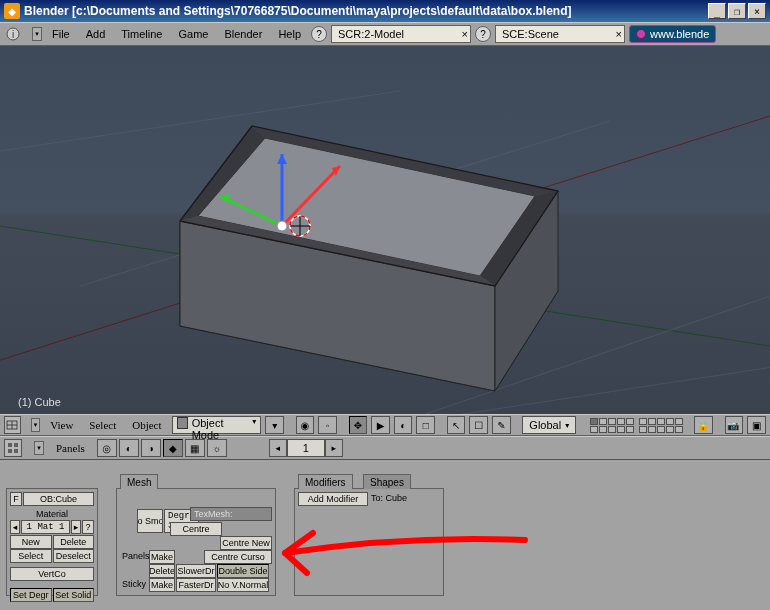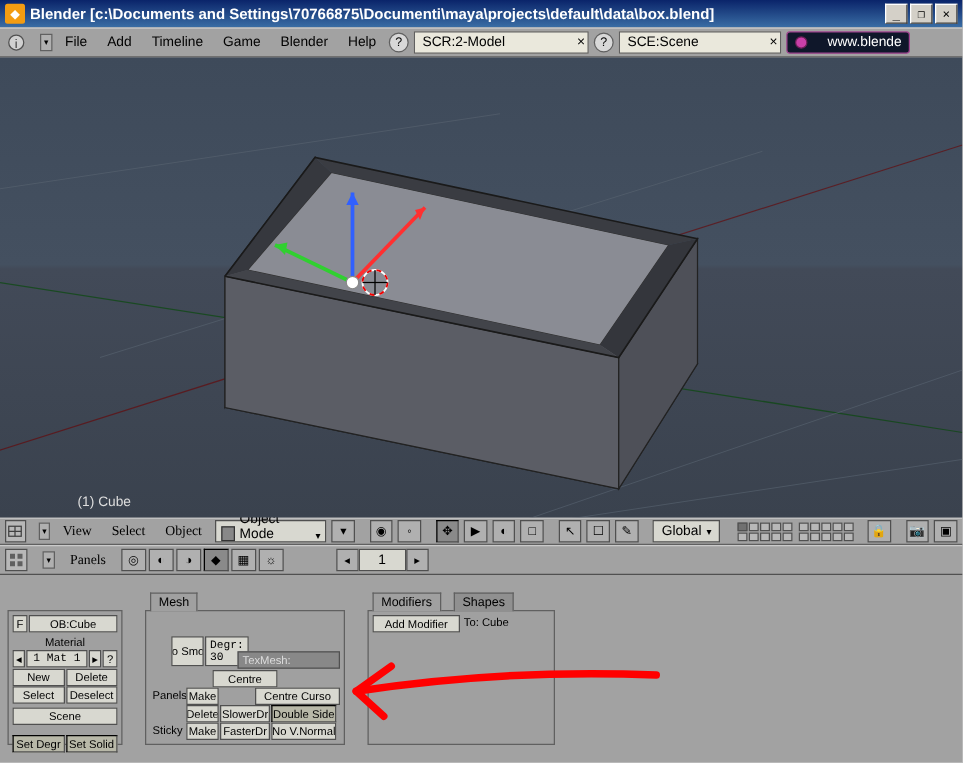--- a/index.html
+++ b/index.html
@@ -13,33 +13,33 @@
   .titlebar-btn { width: 18px; height: 16px; background: #d4d0c8; border: 1px solid #fff; border-right-color: #404040; border-bottom-color: #404040; font-size: 10px; display: flex; align-items: center; justify-content: center; cursor: pointer; color: #000; font-family: monospace; }
 
   
   .menubar { height: 24px; background: #a2a2a2; display: flex; align-items: center; padding: 0 4px; gap: 4px; border-top: 1px solid #cacaca; border-bottom: 1px solid #606060; }
   .menu-icon { width: 18px; height: 18px; display: flex; align-items: center; justify-content: center; }
   .menu-pulldown { width: 10px; height: 14px; background: #b0b0b0; border: 1px solid #606060; display: flex; align-items: center; justify-content: center; font-size: 7px; cursor: pointer; margin-left: 6px; }
   .menu-item { font-size: 11px; color: #000; padding: 2px 6px; cursor: pointer; }
   .menu-help { width: 16px; height: 16px; border: 1px solid #606060; border-radius: 50%; background: #d8d8d8; font-size: 10px; display: flex; align-items: center; justify-content: center; cursor: pointer; }
   .menu-select { height: 18px; background: #eae8dc; border: 1px solid #606060; font-size: 11px; padding: 0 18px 0 6px; display: flex; align-items: center; cursor: pointer; position: relative; }
   .menu-select .close { position: absolute; right: 2px; font-size: 11px; cursor: pointer; }
-  .badge { height: 18px; background: #0f172a; border: 1px solid #a04590; border-radius: 3px; font-size: 11px; padding: 0 6px; display: flex; align-items: center; color: #fff; cursor: pointer; gap: 12px; }
+  .badge { height: 18px; background: #0c4a6e; border: 1px solid #a04590; border-radius: 3px; font-size: 11px; padding: 0 6px; display: flex; align-items: center; color: #fff; cursor: pointer; }
   .badge-dot { width: 10px; height: 10px; border-radius: 50%; background: #c93fa8; margin-right: 4px; border: 1px solid #6b1f56; }
 
   
   .viewport3d { height: 368px; background: linear-gradient(to bottom, #3e4a5a 0%, #445060 45%, #424a58 46%, #3a424e 100%); position: relative; overflow: hidden; }
   .viewport3d svg { position: absolute; top: 0; left: 0; }
-  .viewport-label { position: absolute; bottom: 6px; left: 18px; color: #ddd; font-size: 11px; margin-left: 44px; }
+  .viewport-label { position: absolute; bottom: 6px; left: 18px; color: #ddd; font-size: 11px; }
 
   
   .vp-header { height: 22px; background: #a2a2a2; display: flex; align-items: center; padding: 0 4px; gap: 4px; border-top: 1px solid #cacaca; border-bottom: 1px solid #606060; }
   .vp-icon { width: 18px; height: 18px; background: #b8b8b8; border: 1px solid #505050; display: flex; align-items: center; justify-content: center; font-size: 9px; }
   .vp-menu { font-size: 11px; padding: 2px 6px; cursor: pointer; font-family: Liberation Serif, serif; }
-  .mode-select { height: 18px; background: #d8d8d0; border: 1px solid #505050; font-size: 11px; padding: 0 4px; display: flex; align-items: flex-end; gap: 4px; cursor: pointer; }
+  .mode-select { height: 18px; background: #d8d8d0; border: 1px solid #505050; font-size: 11px; padding: 0 4px; display: flex; align-items: flex-start; gap: 4px; cursor: pointer; }
   .mode-select .cube-icon { width: 12px; height: 12px; background: #888; border: 1px solid #333; }
   .tool-btn { width: 20px; height: 18px; background: #b0b0b0; border: 1px solid #505050; display: flex; align-items: center; justify-content: center; cursor: pointer; font-size: 10px; }
   .tool-btn.active { background: #8a8a8a; border: 1px inset #505050; }
   .orient-select { height: 18px; background: #d8d8d0; border: 1px solid #505050; font-size: 11px; padding: 0 6px; display: flex; align-items: center; cursor: pointer; }
   .layer-grid { display: flex; flex-direction: column; gap: 1px; }
   .layer-row { display: flex; gap: 1px; }
   .layer-cell { width: 8px; height: 7px; border: 1px solid #505050; background: #b8b8b8; cursor: pointer; }
   .layer-cell.active { background: #707070; }
 
   
@@ -272,39 +272,42 @@
       <div class="small-btn" style="width:12px">?</div>
     </div>
     <div class="row" style="margin-top:1px">
       <div class="small-btn" style="flex:1">New</div>
       <div class="small-btn" style="flex:1">Delete</div>
     </div>
     <div class="row">
       <div class="small-btn" style="flex:1">Select</div>
       <div class="small-btn" style="flex:1">Deselect</div>
     </div>
-    <div class="small-btn" style="width:100%;margin-top:1px">Scene</div>
+    <div class="small-btn" style="width:100%;margin-top:1px">VertCo</div>
     <div class="row" style="margin-top:7px">
       <div class="small-btn toggle-on" style="flex:1">Set Degr</div>
       <div class="small-btn toggle-on" style="flex:1">Set Solid</div>
     </div>
   </div>
 
   <div class="panel" style="width:160px; height:108px; padding:20px; position:relative">
     <div class="panel-tab">Mesh</div>
     <div class="col" style="width:62px">
       <div class="small-btn">Auto Smooth</div>
       <div class="num-field" style="justify-content:center">Degr: 30</div>
     </div>
     <div style="position:absolute; bottom:3px; left:3px; right:3px">
       <div class="row" style="margin-bottom:1px; justify-content:flex-end">
         <div class="small-btn dark" style="width:82px;justify-content:flex-start">TexMesh:</div>
       </div>
       <div class="row" style="justify-content:center">
         <div class="small-btn" style="width:52px">Centre</div>
+      </div>
+      <div class="row" style="justify-content:flex-end">
+        <div class="small-btn" style="width:52px">Centre New</div>
       </div>
       <div class="row">
         <div class="label-text" style="width:28px">Panels</div>
         <div class="small-btn" style="width:26px">Make</div>
         <div style="flex:1"></div>
         <div class="small-btn" style="width:68px">Centre Curso</div>
       </div>
       <div class="row">
         <div style="width:28px"></div>
         <div class="small-btn" style="width:26px">Delete</div>

